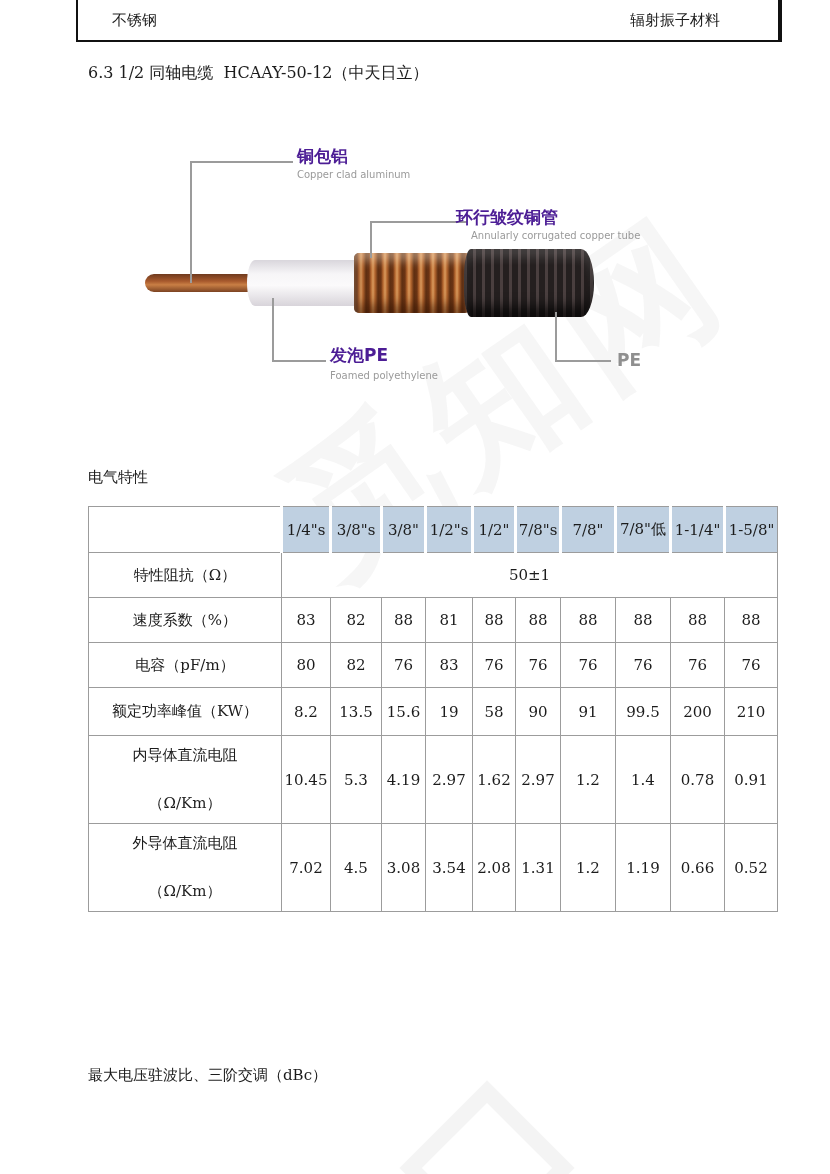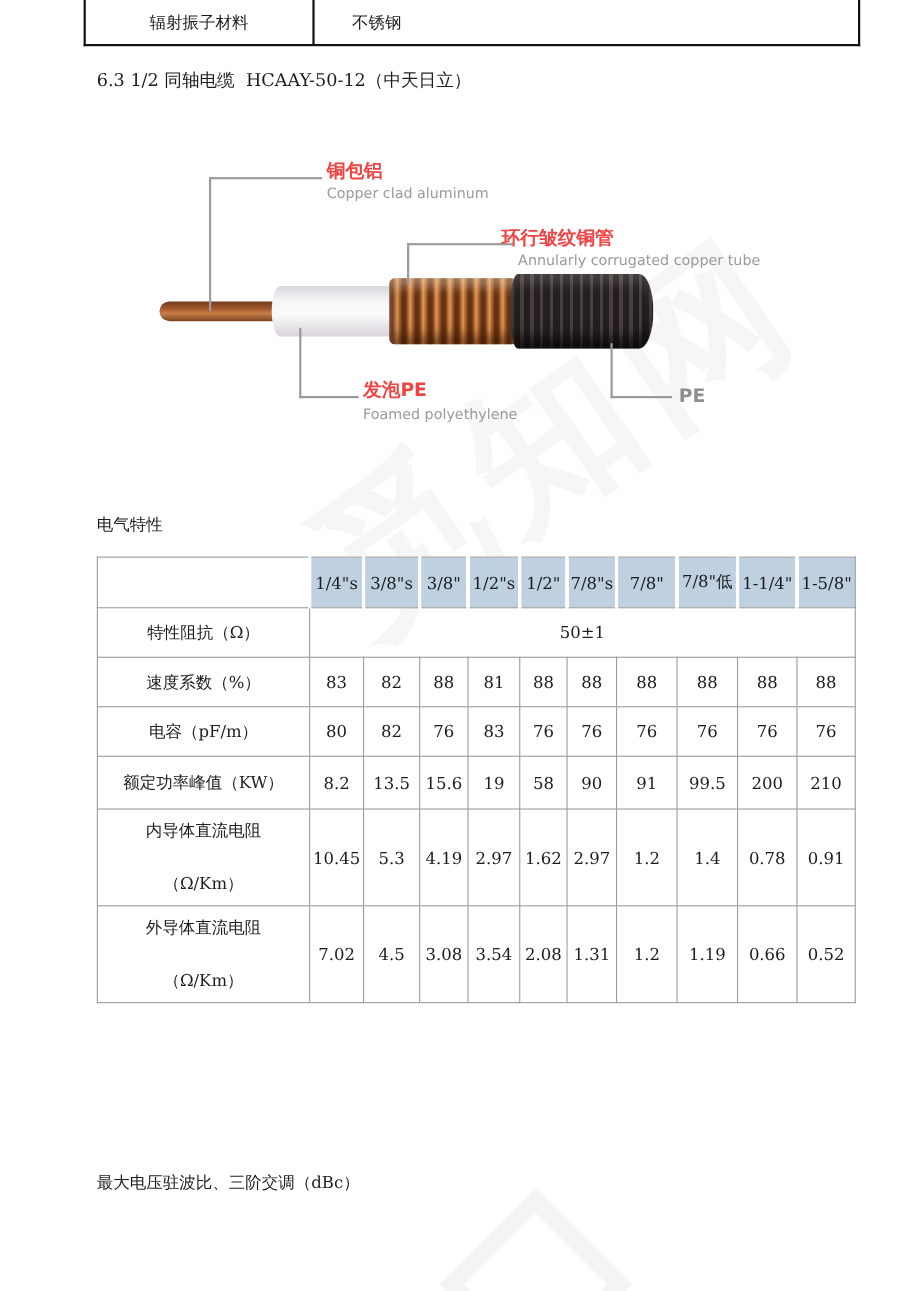--- a/index.html
+++ b/index.html
@@ -42,22 +42,22 @@
   .jacket{
     left:336px;top:123px;width:130px;height:68px;
     background:#241f1f;
     background-image:repeating-linear-gradient(90deg,rgba(120,102,102,.45) 0px,rgba(120,102,102,.45) 3px,rgba(0,0,0,0) 3px,rgba(0,0,0,0) 9px);
     box-shadow:inset 0 9px 10px rgba(255,255,255,.14), inset 0 -11px 12px rgba(0,0,0,.65);
     border-radius:7px 13px 13px 7px / 40% 50% 50% 40%;
   }
   .hline,.vline{position:absolute;background:#9b9b9b;}
   .hline{height:2px;}
   .vline{width:2px;}
-  .flabel-cn{position:absolute;font-family:"DejaVu Sans","Liberation Sans",sans-serif;font-weight:bold;font-size:17px;color:#ef4444;white-space:nowrap;line-height:1;}
-  .flabel-en{position:absolute;font-family:"DejaVu Sans","Liberation Sans",sans-serif;font-size:13px;color:#9a9a9a;white-space:nowrap;line-height:1;}
+  .flabel-cn{position:absolute;font-family:"DejaVu Sans","Liberation Sans",sans-serif;font-weight:bold;font-size:17px;color:#4c1d95;white-space:nowrap;line-height:1;}
+  .flabel-en{position:absolute;font-family:"DejaVu Sans","Liberation Sans",sans-serif;font-size:10px;color:#9a9a9a;white-space:nowrap;line-height:1;}
 
   
   .wm-text{
     position:absolute;left:120px;top:330px;
     font-family:"DejaVu Sans","Liberation Sans",sans-serif;font-weight:bold;
     font-size:150px;letter-spacing:14px;color:rgba(70,70,75,0.05);
     transform:rotate(-35deg);transform-origin:left top;white-space:nowrap;
   }
   .wm-diamond{
     position:absolute;left:425px;top:1106px;width:92px;height:92px;
@@ -85,22 +85,22 @@
 
   
   .footer-title{position:absolute;left:88px;top:1066px;font-size:15px;}
 </style>
 </head>
 <body>
 
 <div class="page">
 
   <div class="top-table">
+    <div class="tt-cell tt-value">不锈钢</div>
     <div class="tt-cell tt-label">辐射振子材料</div>
-    <div class="tt-cell tt-value">不锈钢</div>
   </div>
 
   <div class="section-title">6.3 1/2 同轴电缆  HCAAY-50-12（中天日立）</div>
 
   <div class="figure">
     <div class="wm-text">觅知网</div>
 
     <div class="layer rod"></div>
     <div class="layer foam"></div>
     <div class="layer corrugated"></div>

